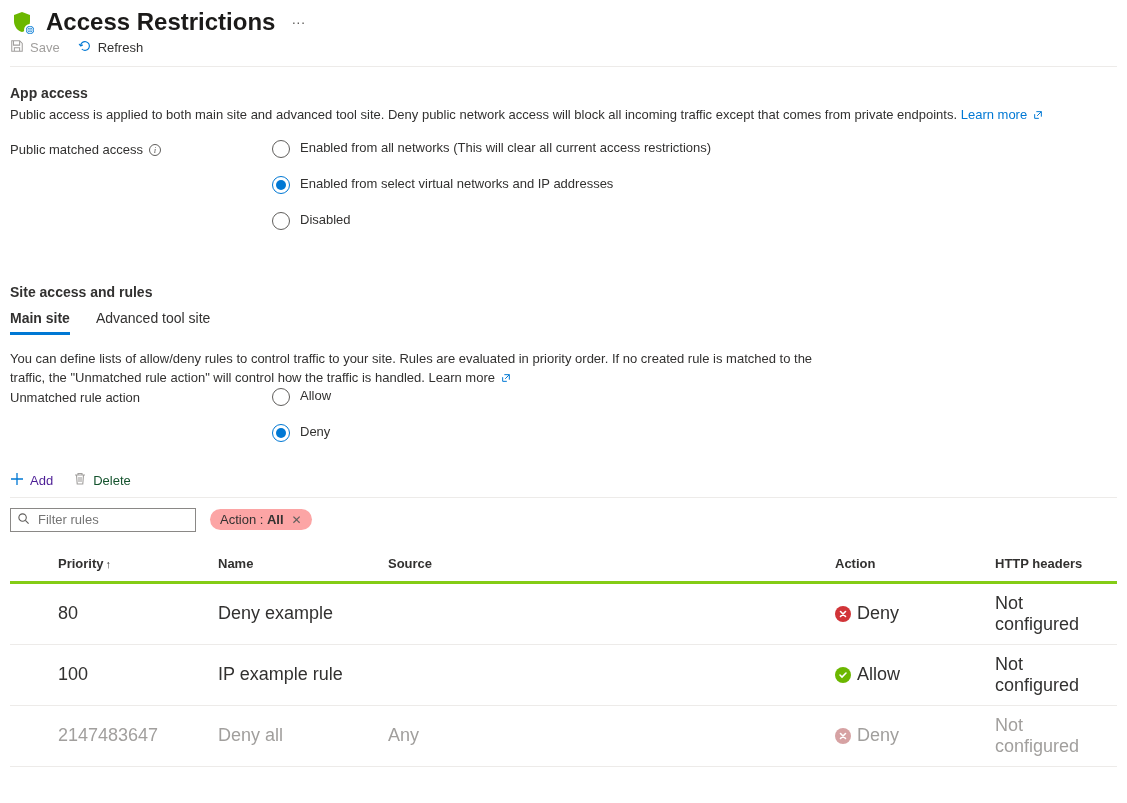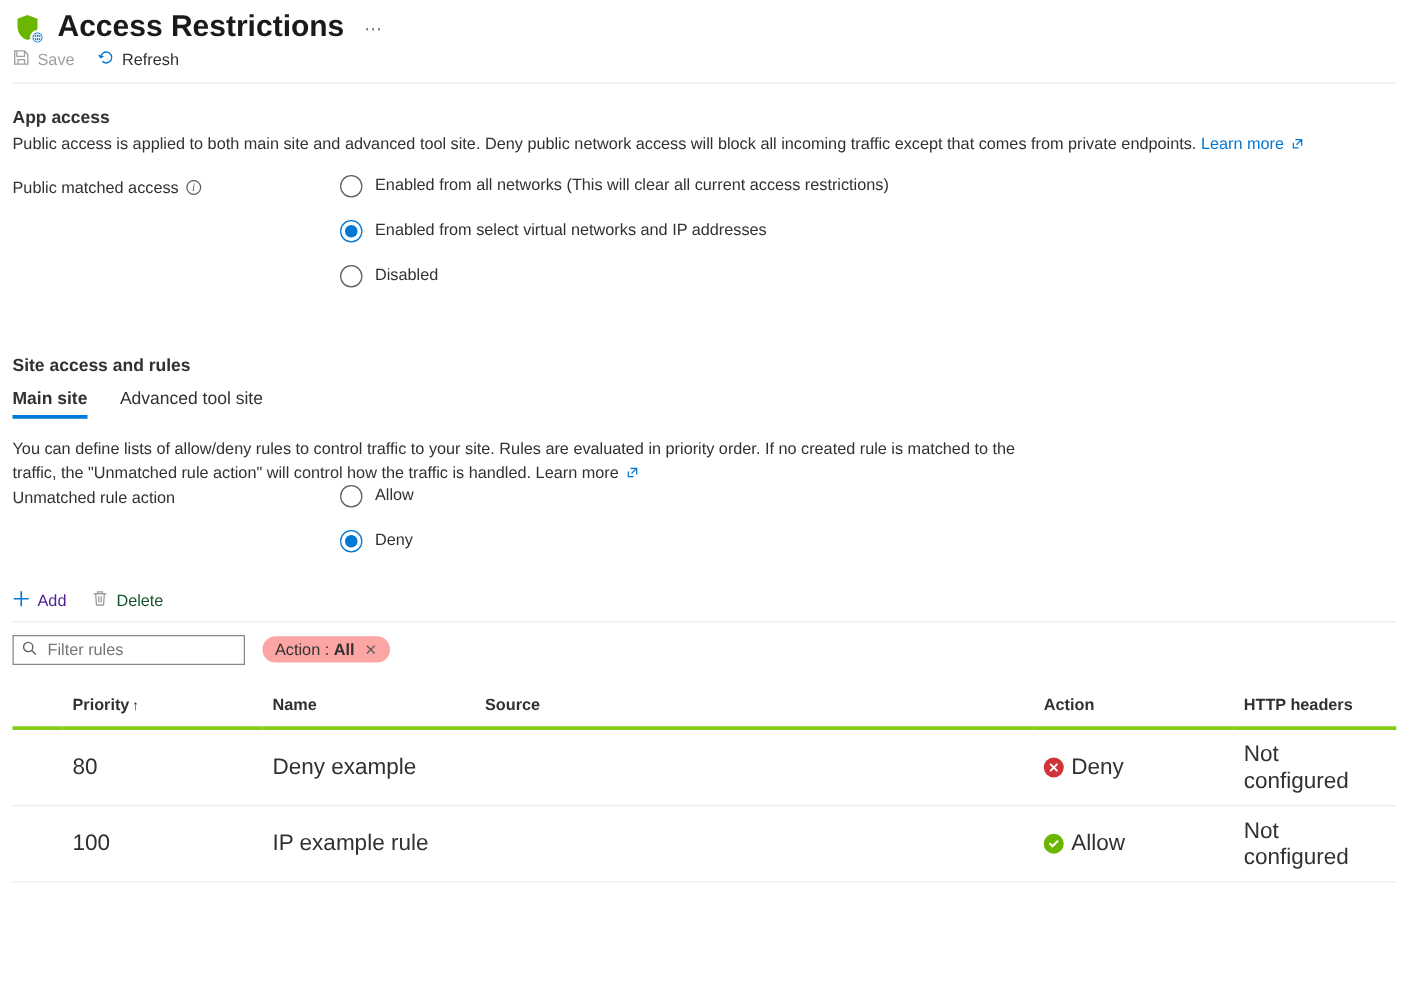--- a/index.html
+++ b/index.html
@@ -295,14 +295,31 @@
             <span class="circ-ico circ-allow">
               <svg width="10" height="10" viewBox="0 0 10 10">
                 <path d="M2 5l2 2 4-4" fill="none" stroke="#fff" stroke-width="1.6" stroke-linecap="round"></path>
               </svg>
             </span>
             <span>Allow</span>
           </span>
         </td>
         <td>Not configured</td>
       </tr>
+      <tr class="faded">
+        <td class="col-sel"></td>
+        <td>2147483647</td>
+        <td>Deny all</td>
+        <td>Any</td>
+        <td>
+          <span class="action-cell">
+            <span class="circ-ico circ-faded">
+              <svg width="10" height="10" viewBox="0 0 10 10">
+                <path d="M2.5 2.5l5 5M7.5 2.5l-5 5" stroke="#fff" stroke-width="1.6" stroke-linecap="round"></path>
+              </svg>
+            </span>
+            <span>Deny</span>
+          </span>
+        </td>
+        <td>Not configured</td>
+      </tr>
     </tbody>
 </table>
 
 </body></html>

